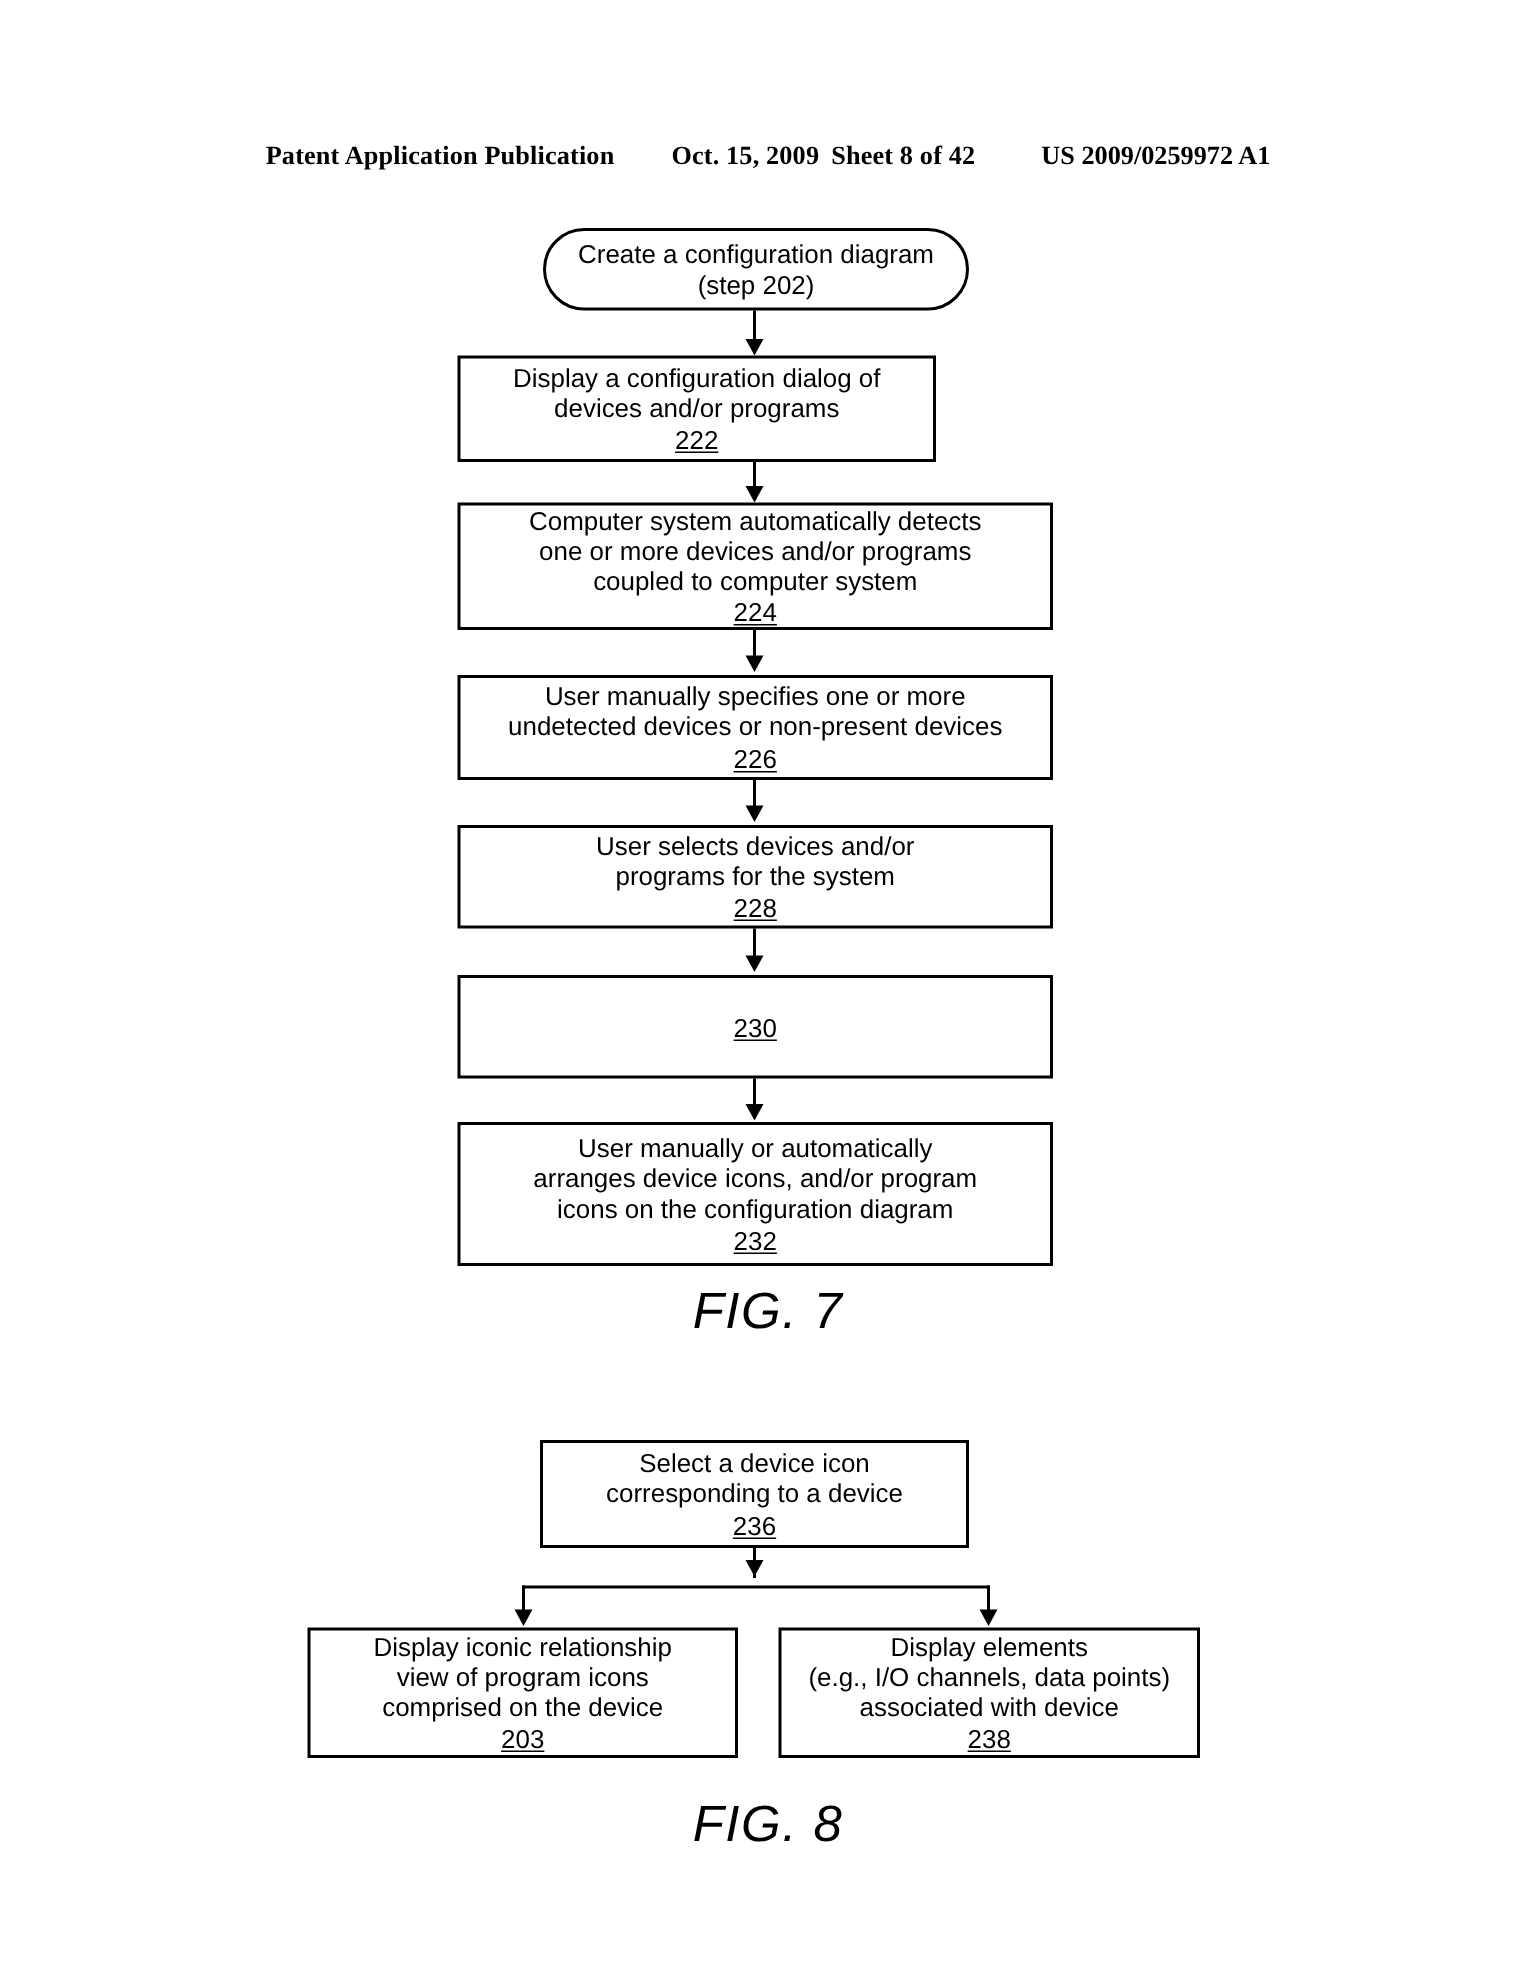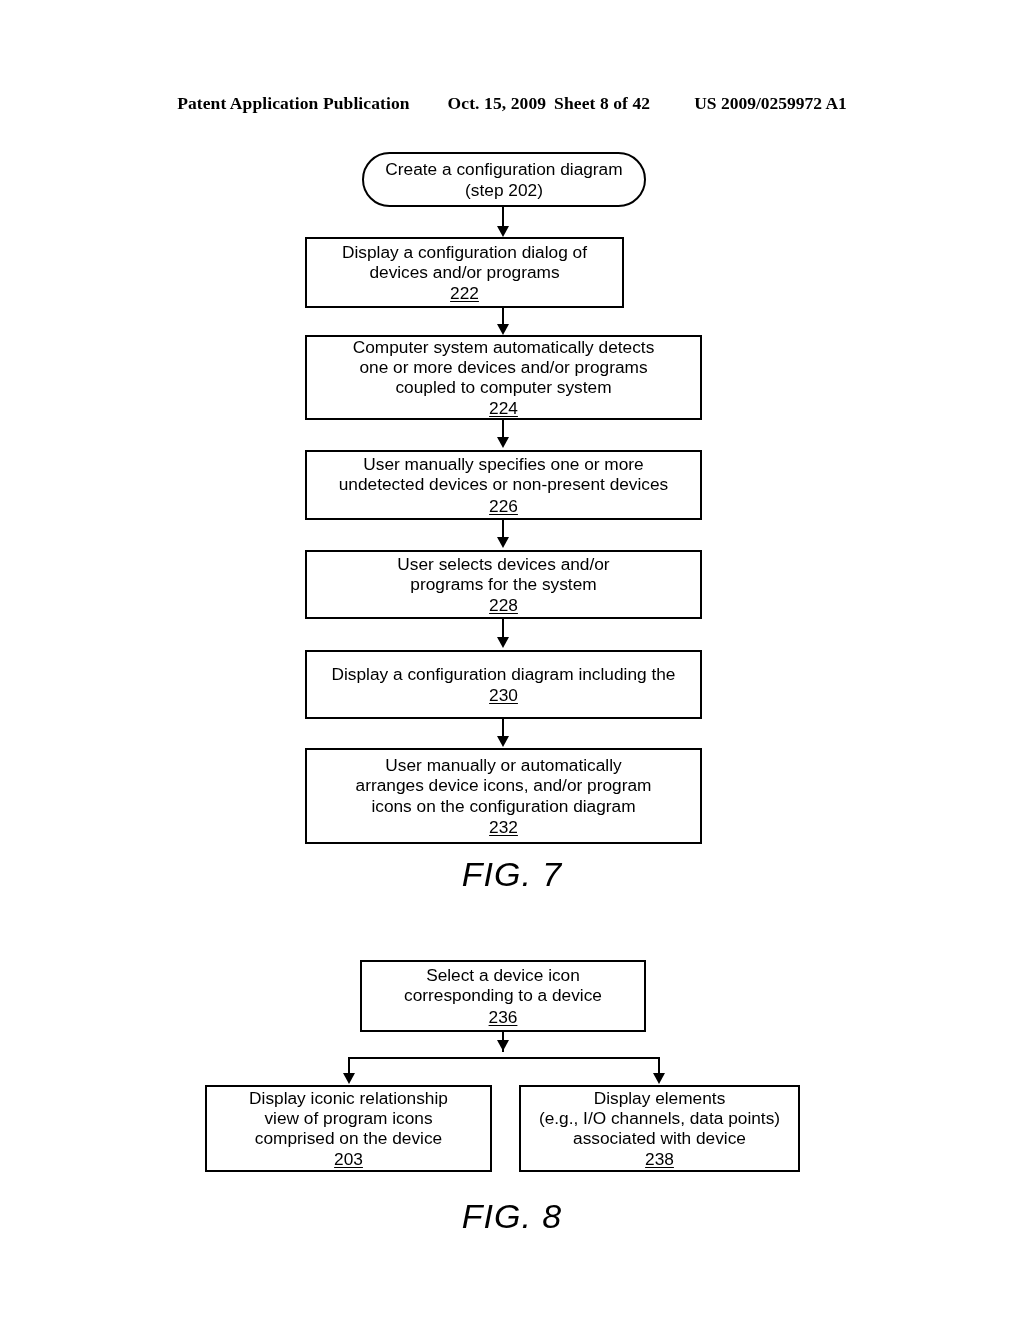--- a/index.html
+++ b/index.html
@@ -148,21 +148,20 @@
   <div class="node" style="left:305px; top:550px; width:397px; height:69px;">
     <span class="line">User selects devices and/or</span>
     <span class="line">programs for the system</span>
     <span class="ref">228</span>
   </div>
 
   <div class="conn" style="left:502px; top:619px; height:20px;"></div>
   <div class="arrowhead" style="left:497px; top:637px;"></div>
 
   <div class="node" style="left:305px; top:650px; width:397px; height:69px;">
-    <span class="line">Display a configuration diagram including the</span>
     <span class="ref">230</span>
   </div>
 
   <div class="conn" style="left:502px; top:719px; height:19px;"></div>
   <div class="arrowhead" style="left:497px; top:736px;"></div>
 
   <div class="node" style="left:305px; top:748px; width:397px; height:96px;">
     <span class="line">User manually or automatically</span>
     <span class="line">arranges device icons, and/or program</span>
     <span class="line">icons on the configuration diagram</span>

